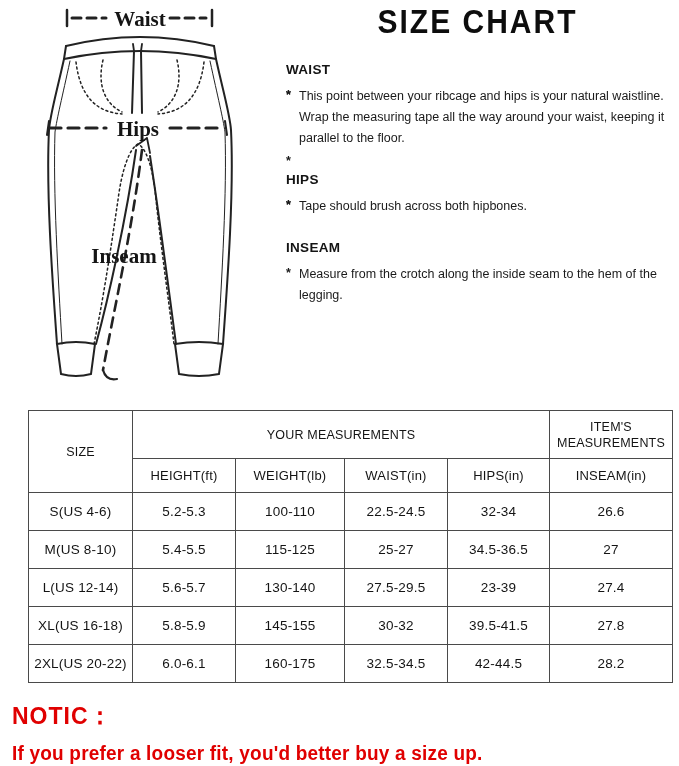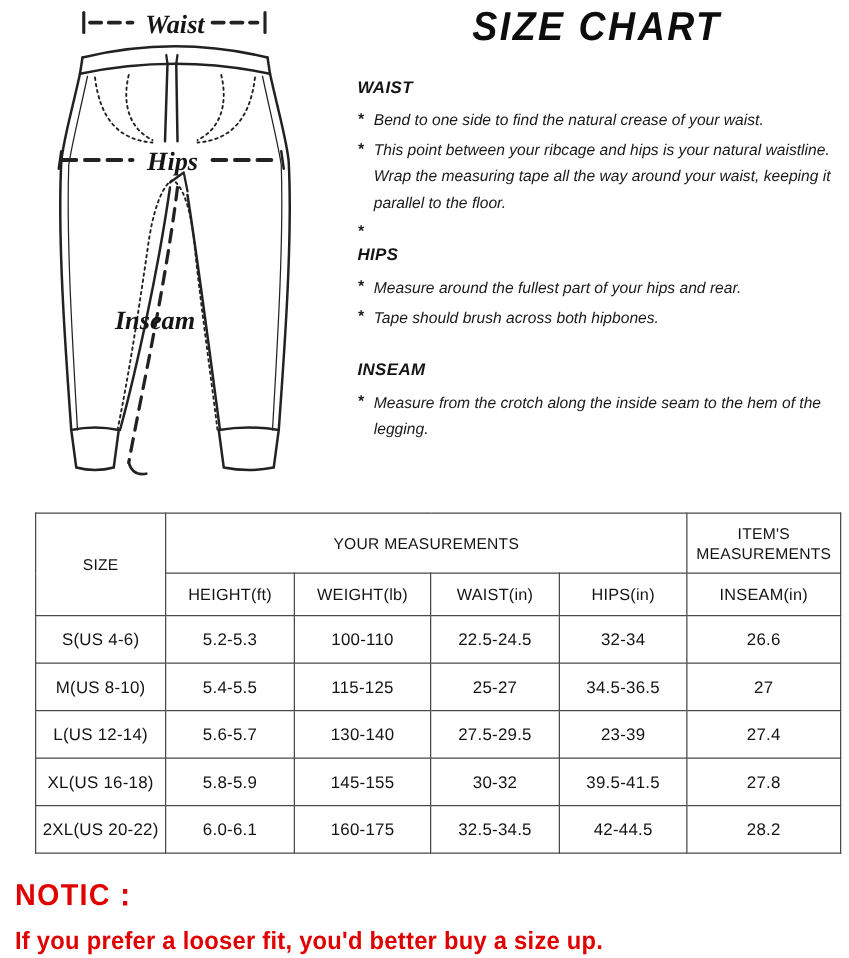--- a/index.html
+++ b/index.html
@@ -1,20 +1,20 @@
 <!DOCTYPE html>
 <html><head>
 <meta charset="utf-8">
 <style>
   html,body { margin:0; padding:0; }
   body {
     width:679px; height:766px; background:#ffffff; color:#141414;
     font-family:"Liberation Sans", sans-serif; overflow:hidden; position:relative;
   }
-  .top { display:flex; height:402px;font-style:italic; }
+  .top { display:flex; height:402px; }
   .figure-panel { width:282px; flex:0 0 282px; }
   .info-panel { flex:1; padding:2px 10px 0 4px; }
 
   .page-title {
     margin:2px 0 0 0; text-align:center;
     font-size:30px; font-weight:bold; letter-spacing:2px;
     transform:scaleY(1.08); transform-origin:top center;
     font-family:"Liberation Sans", sans-serif; color:#0d0d0d;
   }
 
@@ -110,30 +110,30 @@
       <text class="label" x="124" y="263" text-anchor="middle">Inseam</text>
     </svg>
   </div>
 
   <div class="info-panel">
     <h1 class="page-title">SIZE CHART</h1>
 
     <div class="section first">
       <h3>WAIST</h3>
       <ul class="bullets">
-        <li><span class="mark">*</span><span>Bend to one side to find the natural crease of your waist.</span></li>
+        <li><span class="mark">*</span></li>
         <li><span class="mark">*</span><span>This point between your ribcage and hips is your natural waistline. Wrap the measuring tape all the way around your waist, keeping it parallel to the floor.</span></li>
         <li><span class="mark">*</span></li>
       </ul>
     </div>
 
     <div class="section">
       <h3>HIPS</h3>
       <ul class="bullets">
-        <li><span class="mark">*</span><span>Measure around the fullest part of your hips and rear.</span></li>
+        <li><span class="mark">*</span></li>
         <li><span class="mark">*</span><span>Tape should brush across both hipbones.</span></li>
       </ul>
     </div>
 
     <div class="section">
       <h3>INSEAM</h3>
       <ul class="bullets">
         <li><span class="mark">*</span><span>Measure from the crotch along the inside seam to the hem of the legging.</span></li>
       </ul>
     </div>

